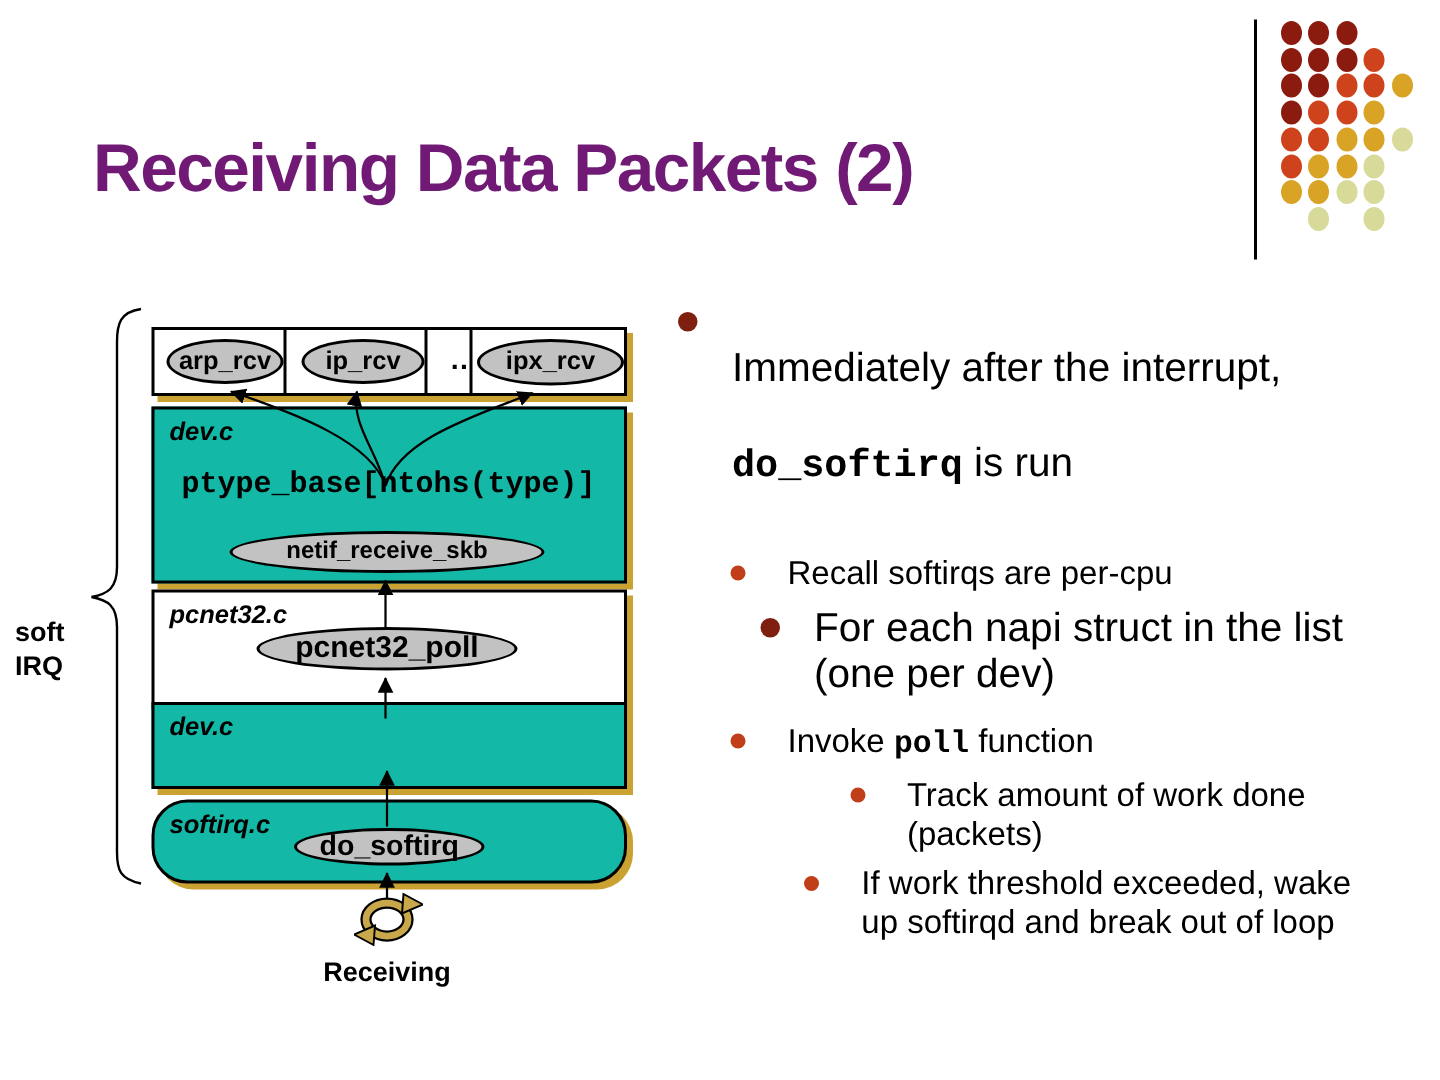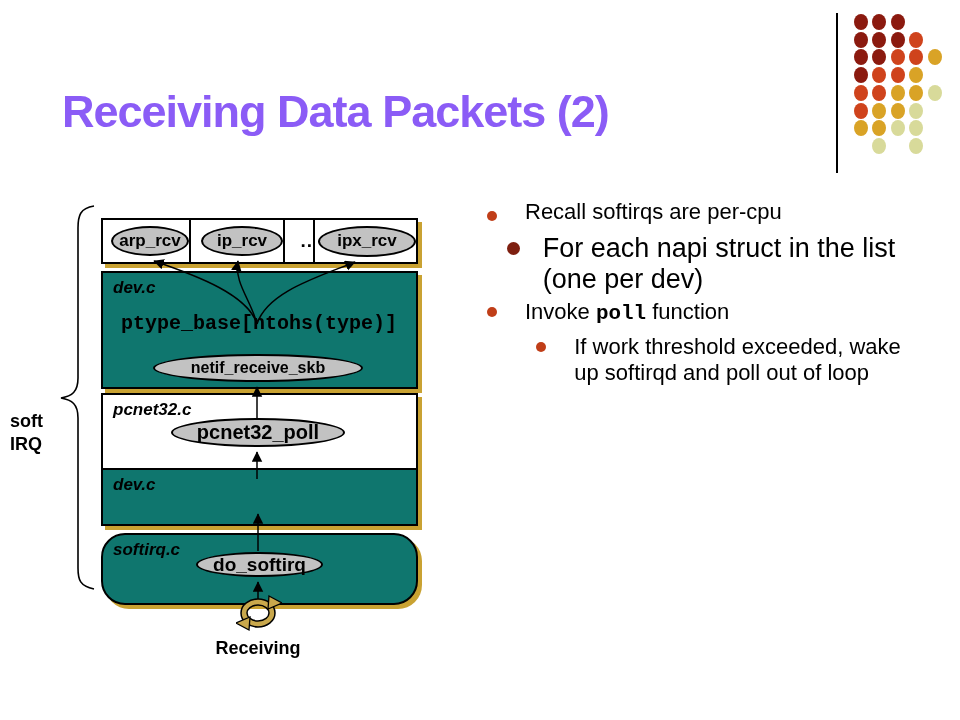--- a/index.html
+++ b/index.html
@@ -1,36 +1,36 @@
 <!DOCTYPE html>
 <html><head>
 <meta charset="utf-8">
 <style>
   html,body{margin:0;padding:0;background:#fff;}
   #slide{position:relative;width:960px;height:720px;background:#ffffff;overflow:hidden;
          font-family:"Liberation Sans",sans-serif;color:#000;}
 
   
   #title{position:absolute;left:62px;top:86px;font-size:45px;font-weight:bold;
-         color:#8b5cf6;letter-spacing:-1px;white-space:nowrap;}
+         color:#701a75;letter-spacing:-1px;white-space:nowrap;}
 
   
   #deco-line{position:absolute;left:836px;top:13px;width:2px;height:160px;background:#000;}
   #dot-grid{position:absolute;left:854px;top:14px;width:100px;height:160px;}
   .dot{position:absolute;width:14px;height:16px;border-radius:50%;}
 
   
-  .dbox{position:absolute;left:101px;width:317px;border:2px solid #000;background:#0f766e;
+  .dbox{position:absolute;left:101px;width:317px;border:2px solid #000;background:#14b8a6;
         box-shadow:4px 4px 0 0 #C9A232;box-sizing:border-box;}
   .dbox.white{background:#ffffff;}
   #box-top{top:218px;height:46px;display:flex;}
   #box-dev{top:271px;height:118px;}
   #box-pcnet{top:393px;height:80px;}
   #box-dev2{top:468px;height:58px;}
-  #box-softirq{top:533px;height:72px;border-radius:24px;}
+  #box-softirq{top:533px;height:56px;border-radius:24px;}
 
   .cell{display:flex;align-items:center;justify-content:flex-end;border-right:2px solid #000;box-sizing:border-box;}
   .cell:last-child{border-right:none;}
   .c1{width:88px;} .c2{width:94px;} .c3{width:30px;} .c4{flex:1;}
   .dots2{font-weight:bold;font-size:19px;letter-spacing:1px;}
 
   .file-label{position:absolute;left:10px;top:5px;font-size:17px;font-weight:bold;font-style:italic;}
 
   .ellipse{position:absolute;background:#C2C2C2;border:2px solid #000;border-radius:50%;
            display:flex;align-items:center;justify-content:center;font-weight:bold;
@@ -59,21 +59,21 @@
   
   #bullets{position:absolute;left:445px;top:199px;width:505px;}
   .b-row{display:flex;align-items:flex-start;}
   .b1-marker{width:13px;height:13px;border-radius:50%;background:#7E1F10;flex:0 0 13px;
              margin:9px 23px 0 7px;}
   .b2-marker{width:10px;height:10px;border-radius:50%;background:#C03E18;flex:0 0 10px;
              margin:8px 28px 0 42px;}
   .b1-text{font-size:27px;line-height:1.16;white-space:pre-line;}
   .b2-text{font-size:22px;line-height:1.16;white-space:pre-line;}
   .code{font-family:"Liberation Mono",monospace;font-weight:bold;font-size:0.95em;}
-  .mt6{margin-top:0;align-items:center;} .mt8{margin-top:8px;justify-content:center;} .mt10{margin-top:4px;}
+  .mt6{margin-top:12px;} .mt8{margin-top:8px;justify-content:center;} .mt10{margin-top:16px;}
 </style>
 </head>
 <body>
 
 <div id="slide">
 
   <div id="title">Receiving Data Packets (2)</div>
 
   <div id="deco-line"></div>
   <div id="dot-grid">
@@ -169,33 +169,45 @@
 
   <svg class="overlay" style="left:236px;top:595px" width="46" height="36">
     <ellipse cx="22" cy="18" rx="14" ry="11" fill="none" stroke="#000" stroke-width="7.5"></ellipse>
     <ellipse cx="22" cy="18" rx="14" ry="11" fill="none" stroke="#C9A84C" stroke-width="4.5"></ellipse>
     <polygon points="33,1 46,8 32,14" fill="#C9A84C" stroke="#000" stroke-width="1.3"></polygon>
     <polygon points="13,35 0,28 14,22" fill="#C9A84C" stroke="#000" stroke-width="1.3"></polygon>
   </svg>
   <div id="scheduler-label">Receiving</div>
 
   <div id="bullets">
+    <div class="b-row">
+      <div class="b1-marker"></div>
+      <div class="b1-text">
+        <div>Immediately after the interrupt,</div>
+        <div><span class="code">do_softirq</span><span> is run</span></div>
+      </div>
+    </div>
     <div class="b-row mt6">
       <div class="b2-marker"></div>
       <div class="b2-text">Recall softirqs are per-cpu</div>
     </div>
     <div class="b-row mt8">
       <div class="b1-marker"></div>
       <div class="b1-text">For each napi struct in the list
 (one per dev)</div>
     </div>
     <div class="b-row mt10">
       <div class="b2-marker"></div>
       <div class="b2-text"><span>Invoke </span><span class="code">poll</span><span> function</span></div>
     </div>
     <div class="b-row mt8">
       <div class="b2-marker"></div>
+      <div class="b2-text">Track amount of work done
+(packets)</div>
+    </div>
+    <div class="b-row mt8">
+      <div class="b2-marker"></div>
       <div class="b2-text">If work threshold exceeded, wake
-up softirqd and poll out of loop</div>
+up softirqd and break out of loop</div>
     </div>
   </div>
 
 </div>
 
 </body></html>

